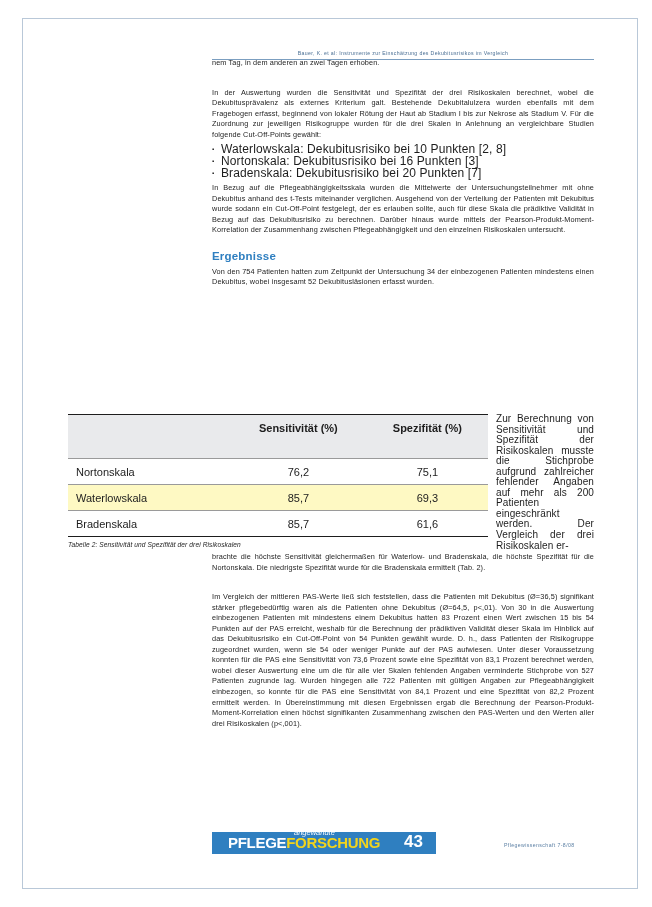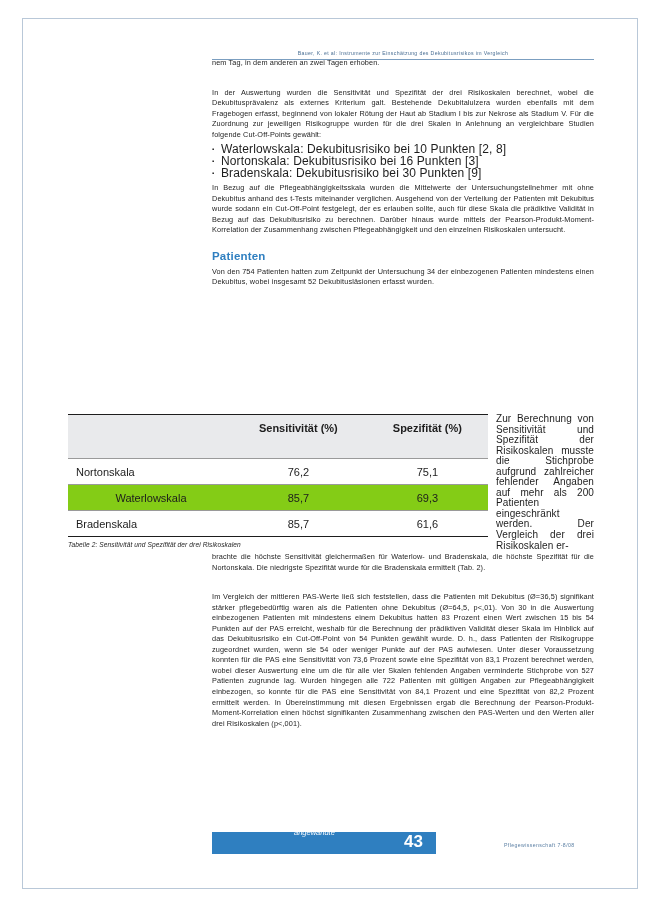--- a/index.html
+++ b/index.html
@@ -125,22 +125,21 @@
     font-size: 11px;
     color: #1d1d1d;
     padding: 6.5px 4px 6.5px 4px;
     text-align: center;
   }
   table.data td.first {
     text-align: left;
     padding-left: 8px;
   }
   table.data tbody tr.alt td {
-    background: #84cc16;
-    text-align: center;
+    background: #fef9c3;
   }
   .table-caption {
     font-size: 6.6px;
     font-style: italic;
     color: #1d1d1d;
     margin-top: 4px;
     letter-spacing: 0.1px;
   }
   
   .side-col {
@@ -225,26 +224,26 @@
 
   <div class="runhead">Bauer, K. et al: Instrumente zur Einschätzung des Dekubitusrisikos im Vergleich</div>
 
   <div class="content">
     <p class="body">nem Tag, in dem anderen an zwei Tagen erhoben.</p>
     <p class="body">In der Auswertung wurden die Sensitivität und Spezifität der drei Risikoskalen berechnet, wobei die Dekubitusprävalenz als externes Kriterium galt. Bestehende Dekubitalulzera wurden ebenfalls mit dem Fragebogen erfasst, beginnend von lokaler Rötung der Haut ab Stadium I bis zur Nekrose als Stadium V. Für die Zuordnung zur jeweiligen Risikogruppe wurden für die drei Skalen in Anlehnung an vergleichbare Studien folgende Cut-Off-Points gewählt:</p>
 
     <ul class="bullets">
       <li>Waterlowskala: Dekubitusrisiko bei 10 Punkten [2, 8]</li>
       <li>Nortonskala: Dekubitusrisiko bei 16 Punkten [3]</li>
-      <li>Bradenskala: Dekubitusrisiko bei 30 Punkten [9]</li>
+      <li>Bradenskala: Dekubitusrisiko bei 20 Punkten [7]</li>
     </ul>
 
     <p class="body">In Bezug auf die Pflegeabhängigkeitsskala wurden die Mittelwerte der Untersuchungsteilnehmer mit ohne Dekubitus anhand des t-Tests miteinander verglichen. Ausgehend von der Verteilung der Patienten mit Dekubitus wurde sodann ein Cut-Off-Point festgelegt, der es erlauben sollte, auch für diese Skala die prädiktive Validität in Bezug auf das Dekubitusrisiko zu berechnen. Darüber hinaus wurde mittels der Pearson-Produkt-Moment-Korrelation der Zusammenhang zwischen Pflegeabhängigkeit und den einzelnen Risikoskalen untersucht.</p>
 
-    <h2 class="section">Patienten</h2>
+    <h2 class="section">Ergebnisse</h2>
     <p class="body">Von den 754 Patienten hatten zum Zeitpunkt der Untersuchung 34 der einbezogenen Patienten mindestens einen Dekubitus, wobei insgesamt 52 Dekubitusläsionen erfasst wurden.</p>
   </div>
 
   <div class="table-block">
     <table class="data">
       <thead>
         <tr>
           <th class="first"></th>
           <th>Sensitivität (%)</th>
           <th>Spezifität (%)</th>
@@ -273,17 +272,20 @@
 
   <div class="side-col">Zur Berechnung von Sensitivität und Spezifität der Risikoskalen musste die Stichprobe aufgrund zahlreicher fehlender Angaben auf mehr als 200 Patienten eingeschränkt werden. Der Vergleich der drei Risikoskalen er-</div>
 
   <div class="below-table">
     <p class="body">brachte die höchste Sensitivität gleichermaßen für Waterlow- und Bradenskala, die höchste Spezifität für die Nortonskala. Die niedrigste Spezifität wurde für die Bradenskala ermittelt (Tab. 2).</p>
     <p class="body">Im Vergleich der mittleren PAS-Werte ließ sich feststellen, dass die Patienten mit Dekubitus (Ø=36,5) signifikant stärker pflegebedürftig waren als die Patienten ohne Dekubitus (Ø=64,5, p&lt;,01). Von 30 in die Auswertung einbezogenen Patienten mit mindestens einem Dekubitus hatten 83 Prozent einen Wert zwischen 15 bis 54 Punkten auf der PAS erreicht, weshalb für die Berechnung der prädiktiven Validität dieser Skala im Hinblick auf das Dekubitusrisiko ein Cut-Off-Point von 54 Punkten gewählt wurde. D. h., dass Patienten der Risikogruppe zugeordnet wurden, wenn sie 54 oder weniger Punkte auf der PAS aufwiesen. Unter dieser Voraussetzung konnten für die PAS eine Sensitivität von 73,6 Prozent sowie eine Spezifität von 83,1 Prozent berechnet werden, wobei dieser Auswertung eine um die für alle vier Skalen fehlenden Angaben verminderte Stichprobe von 527 Patienten zugrunde lag. Wurden hingegen alle 722 Patienten mit gültigen Angaben zur Pflegeabhängigkeit einbezogen, so konnte für die PAS eine Sensitivität von 84,1 Prozent und eine Spezifität von 82,2 Prozent ermittelt werden. In Übereinstimmung mit diesen Ergebnissen ergab die Berechnung der Pearson-Produkt-Moment-Korrelation einen höchst signifikanten Zusammenhang zwischen den PAS-Werten und den Werten aller drei Risikoskalen (p&lt;,001).</p>
   </div>
 
   <div class="footer">
     <div class="footer-bar"></div>
+    <div class="footer-logo">
+      <span class="pflege">PFLEGE</span><span class="forschung">FORSCHUNG</span>
+    </div>
     <div class="footer-sup">angewandte</div>
     <div class="footer-pageno">43</div>
     <div class="footer-right">Pflegewissenschaft  7-8/08</div>
   </div>
 </div>
 
 </body></html>

